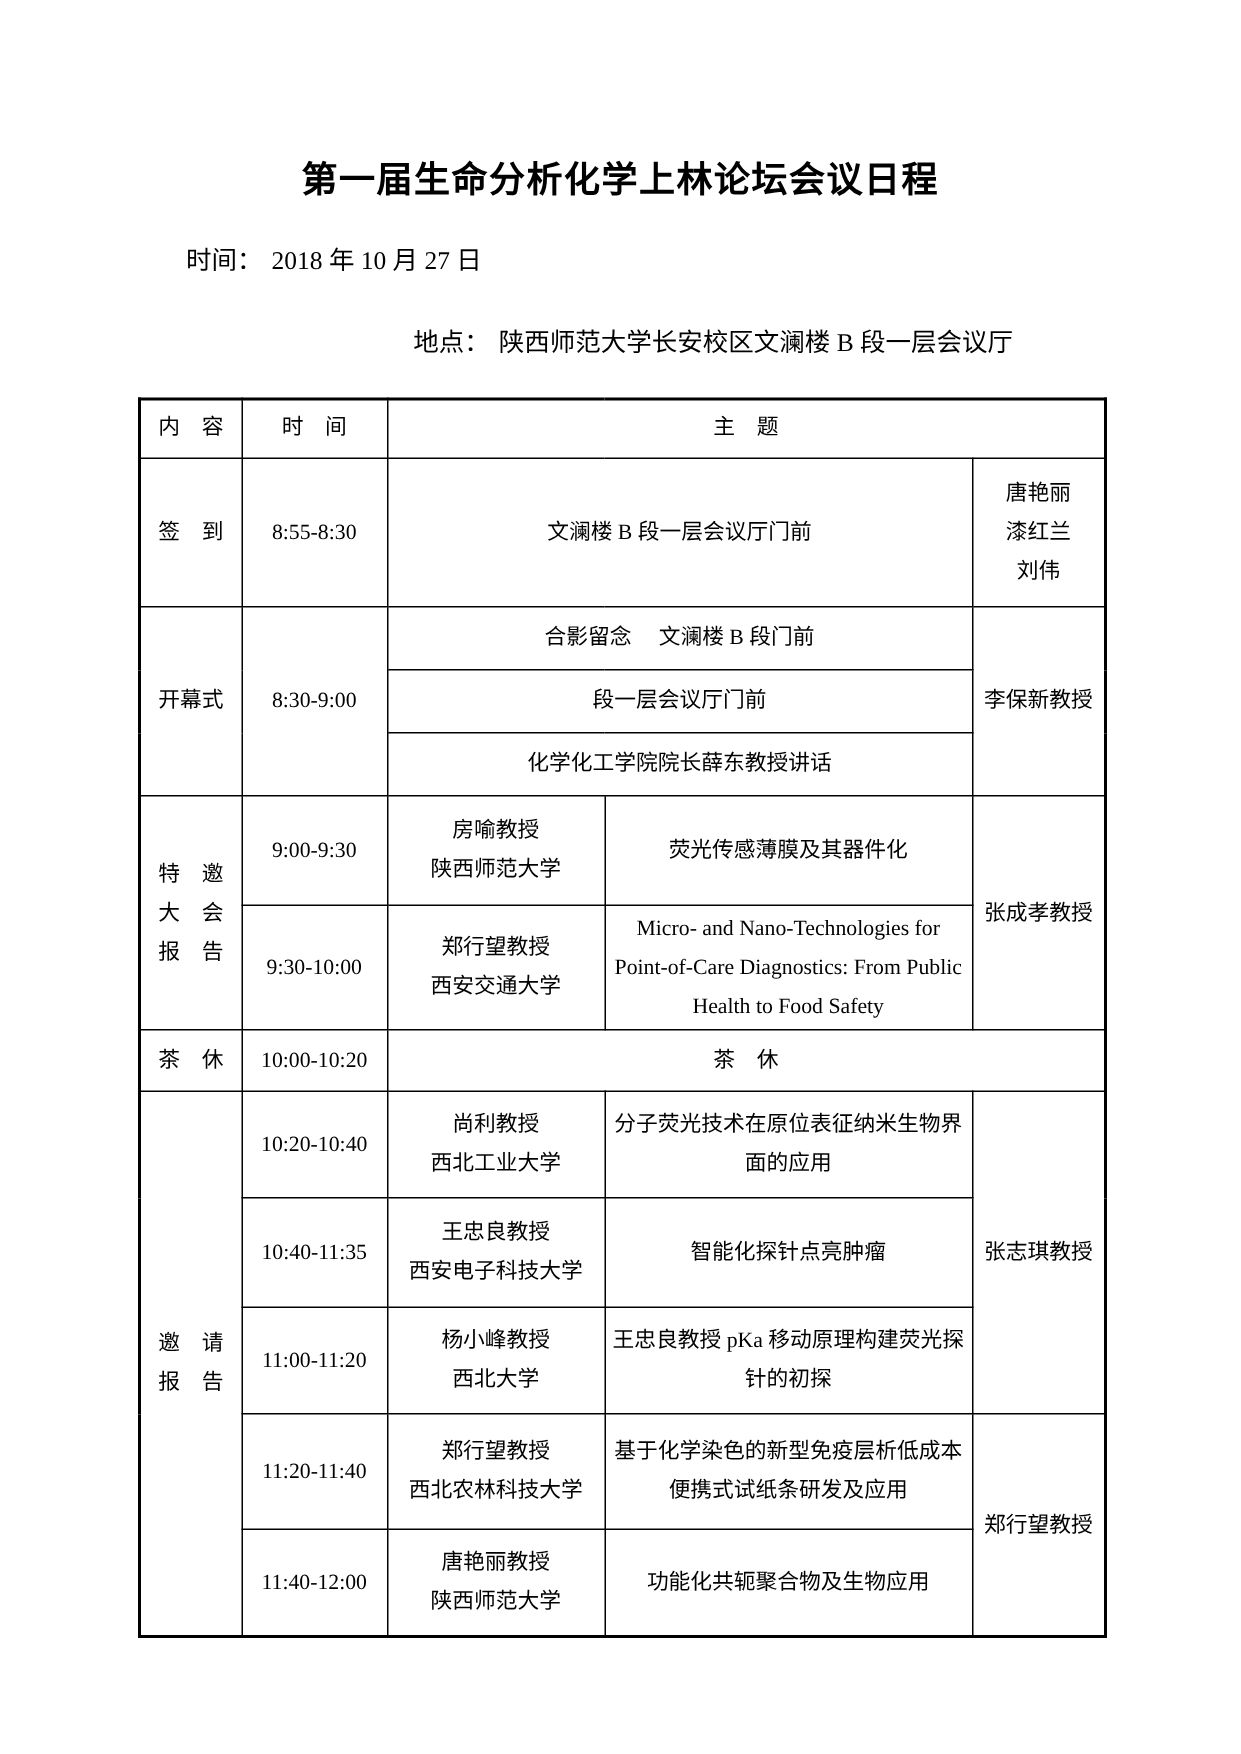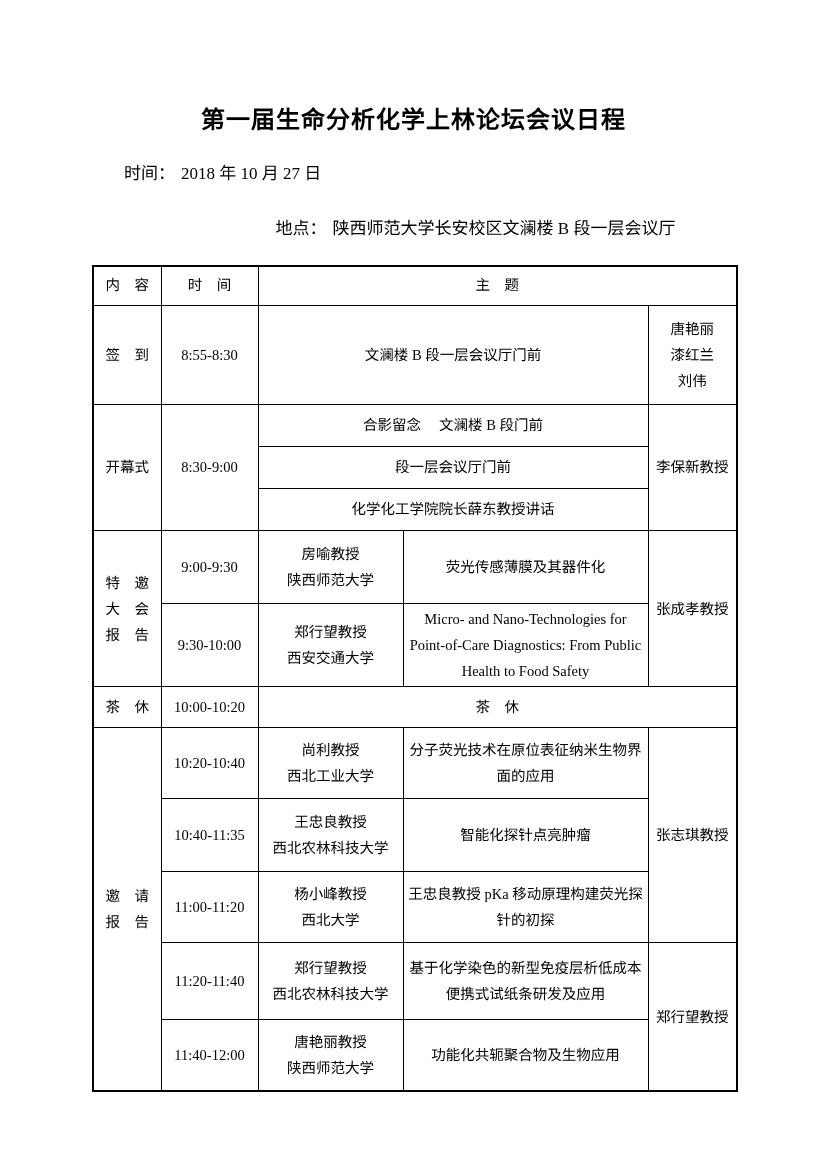--- a/index.html
+++ b/index.html
@@ -162,21 +162,21 @@
 报　告</td>
         <td class="time-cell">10:20-10:40</td>
         <td class="speaker-cell">尚利教授
 西北工业大学</td>
         <td class="topic-cell">分子荧光技术在原位表征纳米生物界面的应用</td>
         <td rowspan="3">张志琪教授</td>
       </tr>
       <tr class="h-inv2">
         <td class="time-cell">10:40-11:35</td>
         <td class="speaker-cell">王忠良教授
-西北农林科技大学</td>
+西安电子科技大学</td>
         <td class="topic-cell">智能化探针点亮肿瘤</td>
       </tr>
       <tr class="h-inv3">
         <td class="time-cell">11:00-11:20</td>
         <td class="speaker-cell">杨小峰教授
 西北大学</td>
         <td class="topic-cell">王忠良教授 pKa 移动原理构建荧光探针的初探</td>
       </tr>
       <tr class="h-inv4">
         <td class="time-cell">11:20-11:40</td>

